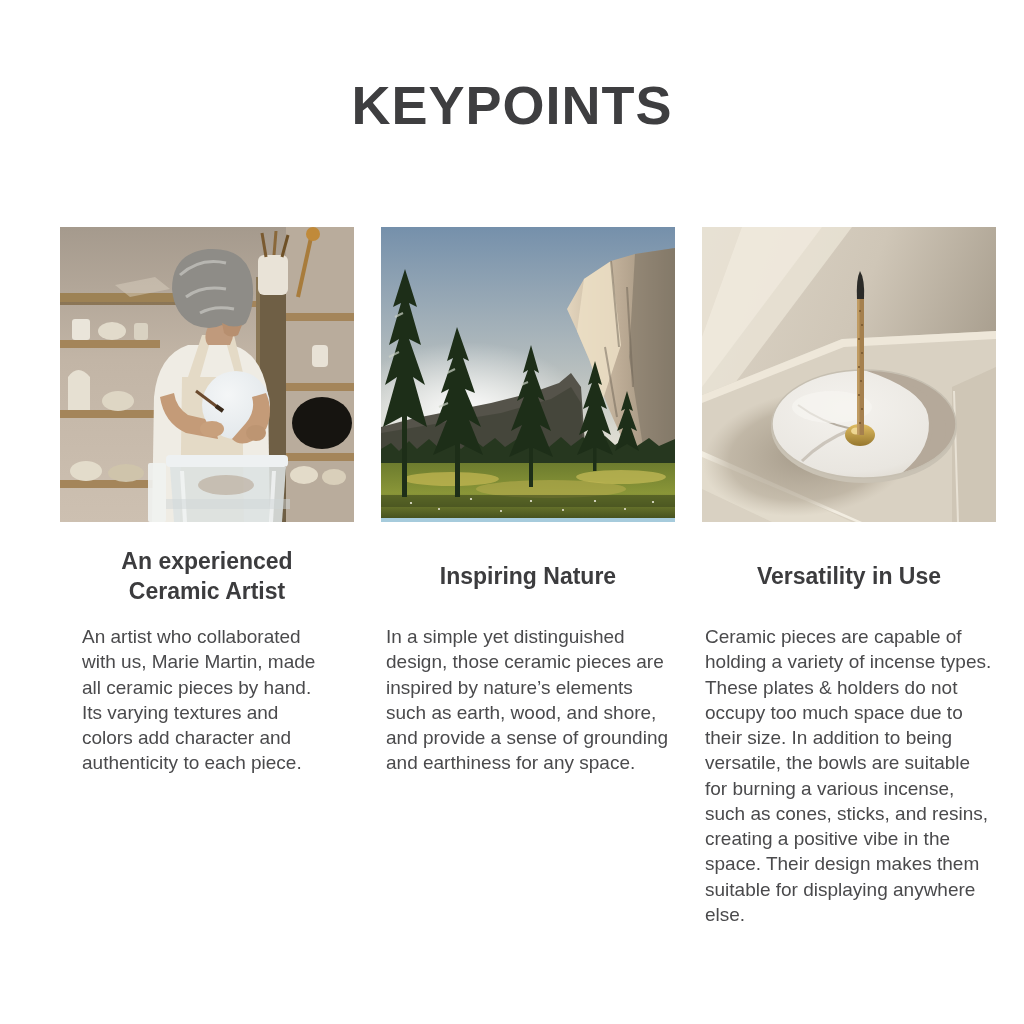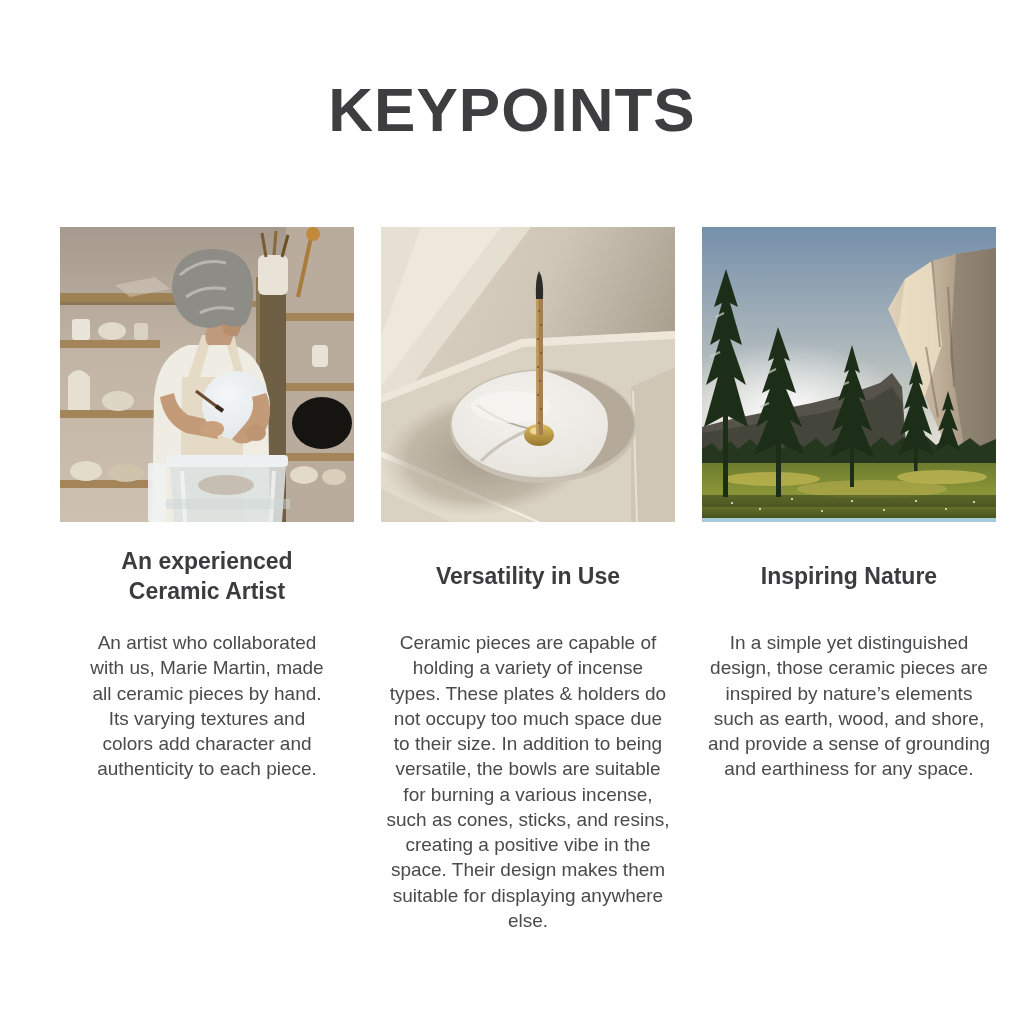--- a/index.html
+++ b/index.html
@@ -4,42 +4,42 @@
 <style>
   * { margin:0; padding:0; box-sizing:border-box; }
   html,body { background:#ffffff; }
   .page {
     position:relative; width:1024px; height:1024px; margin:0 auto;
     background:#ffffff; overflow:hidden;
     font-family:"Liberation Sans", sans-serif;
   }
   .page-title {
     margin-top:74px; text-align:center;
-    font-size:62px; font-weight:700; letter-spacing:1px;
+    font-size:54px; font-weight:700; letter-spacing:1px;
     color:#3e3e40;
   }
   .grid {
     position:absolute; left:60px; top:227px; width:904px;
     display:flex; gap:27px;
   }
   .col { width:294px; display:flex; flex-direction:column; }
   .photo {
     width:294px; height:295px; overflow:hidden; flex:none;
     background:#d8d1c5;
   }
   .photo svg { display:block; width:294px; height:295px; }
   .col-heading {
     margin-top:22px; min-height:66px;
     display:flex; align-items:center; justify-content:center;
     text-align:center; font-size:23px; line-height:1.3;
     font-weight:700; color:#3c3c3e;
   }
   .col-heading .inner { max-width:250px; }
   .col-body {
-    margin:20px auto 0 auto; text-align:center;
+    margin:14px auto 0 auto; 
     font-size:19px; line-height:1.33; color:#4a4a4c;
   }
   .col:nth-child(1) .col-body { max-width:250px; }
   .col:nth-child(2) .col-body { max-width:284px; }
   .col:nth-child(3) .col-body { max-width:288px; }
 </style>
 </head>
 <body>
 
 <div class="page">
@@ -123,20 +123,97 @@
           <path d="M110,240 L114,295 L222,295 L226,240 Z" fill="#dde2e3" opacity="0.88"></path>
           <ellipse cx="166" cy="258" rx="28" ry="10" fill="#9a7a5f" opacity="0.35"></ellipse>
           <path d="M122,244 L125,295 M214,244 L211,295" stroke="#f4f6f6" stroke-width="4" opacity="0.8"></path>
           <rect x="106" y="272" width="124" height="10" fill="#cfd6d8" opacity="0.5"></rect>
         </svg>
       </div>
       <figcaption class="col-heading">
         <span class="inner">An experienced Ceramic Artist</span>
       </figcaption>
       <p class="col-body">An artist who collaborated with us, Marie Martin, made all ceramic pieces by hand. Its varying textures and colors add character and authenticity to each piece.</p>
+    </figure>
+
+    <figure class="col">
+      <div class="photo">
+        <svg viewBox="0 0 294 295" preserveAspectRatio="none">
+          <defs>
+            <linearGradient id="sky" x1="0" y1="0" x2="0" y2="1">
+              <stop offset="0" stop-color="#7590ab"></stop>
+                <stop offset="0.5" stop-color="#b9c0bf"></stop>
+                <stop offset="0.78" stop-color="#e9e5d8"></stop>
+                <stop offset="1" stop-color="#f2ecdd"></stop>
+            </linearGradient>
+            <linearGradient id="granite" x1="0" y1="0" x2="1" y2="0">
+              <stop offset="0" stop-color="#e3d5bd"></stop>
+                <stop offset="0.5" stop-color="#bcab95"></stop>
+                <stop offset="1" stop-color="#8f8370"></stop>
+            </linearGradient>
+            <linearGradient id="meadow" x1="0" y1="0" x2="0" y2="1">
+              <stop offset="0" stop-color="#6d7c2e"></stop>
+                <stop offset="0.55" stop-color="#8a9638"></stop>
+                <stop offset="1" stop-color="#47521f"></stop>
+            </linearGradient>
+            <radialGradient id="sun" cx="0.5" cy="0.5" r="0.5">
+              <stop offset="0" stop-color="#ffffff" stop-opacity="0.95"></stop>
+                <stop offset="1" stop-color="#ffffff" stop-opacity="0"></stop>
+            </radialGradient>
+          </defs>
+          <rect width="294" height="295" fill="url(#sky)"></rect>
+          <ellipse cx="85" cy="185" rx="120" ry="70" fill="url(#sun)"></ellipse>
+
+          <path d="M186,82 L203,52 L230,34 L254,27 L294,21 L294,232 L250,232 L228,182 L208,132 L196,104 Z" fill="url(#granite)"></path>
+          <path d="M254,27 L294,21 L294,232 L264,232 L248,130 Z" fill="#7a7163" opacity="0.55"></path>
+          <path d="M203,52 L230,34 L240,118 L222,172 L208,132 L196,104 Z" fill="#ecdfc6" opacity="0.85"></path>
+          <path d="M230,34 L238,120 M246,60 L252,160 M224,120 L236,190" stroke="#6e6355" stroke-width="2" opacity="0.5" fill="none"></path>
+
+          <path d="M0,200 L30,192 L70,184 L110,176 L150,166 L178,156 L190,146 L200,160 L205,232 L0,232 Z" fill="#55534a"></path>
+          <path d="M0,206 L60,196 L120,186 L170,172 L190,160 L200,176 L202,232 L0,232 Z" fill="#434438" opacity="0.85"></path>
+
+          <path d="M0,232 L0,222 L10,216 L18,224 L28,214 L36,222 L48,212 L58,221 L70,213 L80,222 L92,212 L102,220 L114,211 L124,220 L136,212 L146,221 L158,212 L168,220 L180,210 L190,219 L202,210 L212,219 L224,209 L234,218 L246,210 L256,219 L268,211 L278,219 L294,212 L294,240 L0,240 Z" fill="#26371f"></path>
+
+          <rect x="0" y="236" width="294" height="55" fill="url(#meadow)"></rect>
+          <ellipse cx="70" cy="252" rx="48" ry="7" fill="#c2b652" opacity="0.75"></ellipse>
+          <ellipse cx="170" cy="262" rx="75" ry="9" fill="#b5ab4e" opacity="0.6"></ellipse>
+          <ellipse cx="240" cy="250" rx="45" ry="7" fill="#c8bc58" opacity="0.7"></ellipse>
+          <rect x="0" y="268" width="294" height="12" fill="#3c471c" opacity="0.6"></rect>
+          <g fill="#eceadb">
+            <circle cx="30" cy="276" r="1.1"></circle>
+              <circle cx="58" cy="282" r="1"></circle>
+              <circle cx="90" cy="272" r="1.1"></circle>
+            <circle cx="120" cy="284" r="1"></circle>
+              <circle cx="150" cy="274" r="1.1"></circle>
+              <circle cx="182" cy="283" r="1"></circle>
+            <circle cx="214" cy="274" r="1.1"></circle>
+              <circle cx="244" cy="282" r="1"></circle>
+              <circle cx="272" cy="275" r="1.1"></circle>
+          </g>
+
+          <g fill="#1d2e18">
+            <path d="M24,42 L12,80 L20,76 L8,118 L18,112 L4,158 L16,150 L2,200 L24,188 L46,200 L32,150 L44,158 L28,112 L40,118 L28,76 L36,80 Z"></path>
+            <rect x="21" y="186" width="5" height="84"></rect>
+            <path d="M76,100 L66,134 L72,131 L60,166 L68,162 L54,200 L66,193 L52,228 L78,216 L102,228 L88,193 L100,200 L84,162 L94,166 L82,131 L88,134 Z"></path>
+            <rect x="74" y="214" width="5" height="56"></rect>
+            <path d="M150,118 L142,146 L147,143 L136,174 L143,170 L130,204 L141,198 L128,230 L150,220 L172,230 L159,198 L170,204 L157,170 L164,174 L153,143 L158,146 Z"></path>
+            <rect x="148" y="218" width="4" height="42"></rect>
+            <path d="M214,134 L207,158 L211,156 L202,182 L208,179 L198,208 L207,203 L196,228 L214,220 L232,228 L221,203 L230,208 L220,179 L226,182 L217,156 L221,158 Z"></path>
+            <rect x="212" y="218" width="3.5" height="26"></rect>
+            <path d="M246,164 L240,184 L244,182 L236,204 L242,201 L234,224 L246,217 L258,224 L250,201 L256,204 L248,182 L252,184 Z"></path>
+          </g>
+          <path d="M14,90 l8,-4 M8,130 l10,-5 M66,146 l8,-4 M58,180 l9,-4 M140,158 l7,-3" stroke="#cdd3c8" stroke-width="2" opacity="0.7"></path>
+
+          <rect x="0" y="291" width="294" height="4" fill="#a6cbdc"></rect>
+        </svg>
+      </div>
+      <figcaption class="col-heading">
+        <span class="inner">Inspiring Nature</span>
+      </figcaption>
+      <p class="col-body">In a simple yet distinguished design, those ceramic pieces are inspired by nature’s elements such as earth, wood, and shore, and provide a sense of grounding and earthiness for any space.</p>
     </figure>
 
     <figure class="col">
       <div class="photo">
         <svg viewBox="0 0 294 295" preserveAspectRatio="none">
           <defs>
             <linearGradient id="wallsh" x1="0" y1="0" x2="1" y2="0.4">
               <stop offset="0" stop-color="#ddd5c7"></stop>
                 <stop offset="0.55" stop-color="#cfc6b7"></stop>
                 <stop offset="1" stop-color="#a89e8e"></stop>
@@ -197,91 +274,14 @@
           </g>
           <path d="M155,72 Q154,52 158,44 Q163,52 162,72 Z" fill="#2b2b28"></path>
         </svg>
       </div>
       <figcaption class="col-heading">
         <span class="inner">Versatility in Use</span>
       </figcaption>
       <p class="col-body">Ceramic pieces are capable of holding a variety of incense types. These plates &amp; holders do not occupy too much space due to their size. In addition to being versatile, the bowls are suitable for burning a various incense, such as cones, sticks, and resins, creating a positive vibe in the space. Their design makes them suitable for displaying anywhere else.</p>
     </figure>
 
-    <figure class="col">
-      <div class="photo">
-        <svg viewBox="0 0 294 295" preserveAspectRatio="none">
-          <defs>
-            <linearGradient id="sky" x1="0" y1="0" x2="0" y2="1">
-              <stop offset="0" stop-color="#7590ab"></stop>
-                <stop offset="0.5" stop-color="#b9c0bf"></stop>
-                <stop offset="0.78" stop-color="#e9e5d8"></stop>
-                <stop offset="1" stop-color="#f2ecdd"></stop>
-            </linearGradient>
-            <linearGradient id="granite" x1="0" y1="0" x2="1" y2="0">
-              <stop offset="0" stop-color="#e3d5bd"></stop>
-                <stop offset="0.5" stop-color="#bcab95"></stop>
-                <stop offset="1" stop-color="#8f8370"></stop>
-            </linearGradient>
-            <linearGradient id="meadow" x1="0" y1="0" x2="0" y2="1">
-              <stop offset="0" stop-color="#6d7c2e"></stop>
-                <stop offset="0.55" stop-color="#8a9638"></stop>
-                <stop offset="1" stop-color="#47521f"></stop>
-            </linearGradient>
-            <radialGradient id="sun" cx="0.5" cy="0.5" r="0.5">
-              <stop offset="0" stop-color="#ffffff" stop-opacity="0.95"></stop>
-                <stop offset="1" stop-color="#ffffff" stop-opacity="0"></stop>
-            </radialGradient>
-          </defs>
-          <rect width="294" height="295" fill="url(#sky)"></rect>
-          <ellipse cx="85" cy="185" rx="120" ry="70" fill="url(#sun)"></ellipse>
-
-          <path d="M186,82 L203,52 L230,34 L254,27 L294,21 L294,232 L250,232 L228,182 L208,132 L196,104 Z" fill="url(#granite)"></path>
-          <path d="M254,27 L294,21 L294,232 L264,232 L248,130 Z" fill="#7a7163" opacity="0.55"></path>
-          <path d="M203,52 L230,34 L240,118 L222,172 L208,132 L196,104 Z" fill="#ecdfc6" opacity="0.85"></path>
-          <path d="M230,34 L238,120 M246,60 L252,160 M224,120 L236,190" stroke="#6e6355" stroke-width="2" opacity="0.5" fill="none"></path>
-
-          <path d="M0,200 L30,192 L70,184 L110,176 L150,166 L178,156 L190,146 L200,160 L205,232 L0,232 Z" fill="#55534a"></path>
-          <path d="M0,206 L60,196 L120,186 L170,172 L190,160 L200,176 L202,232 L0,232 Z" fill="#434438" opacity="0.85"></path>
-
-          <path d="M0,232 L0,222 L10,216 L18,224 L28,214 L36,222 L48,212 L58,221 L70,213 L80,222 L92,212 L102,220 L114,211 L124,220 L136,212 L146,221 L158,212 L168,220 L180,210 L190,219 L202,210 L212,219 L224,209 L234,218 L246,210 L256,219 L268,211 L278,219 L294,212 L294,240 L0,240 Z" fill="#26371f"></path>
-
-          <rect x="0" y="236" width="294" height="55" fill="url(#meadow)"></rect>
-          <ellipse cx="70" cy="252" rx="48" ry="7" fill="#c2b652" opacity="0.75"></ellipse>
-          <ellipse cx="170" cy="262" rx="75" ry="9" fill="#b5ab4e" opacity="0.6"></ellipse>
-          <ellipse cx="240" cy="250" rx="45" ry="7" fill="#c8bc58" opacity="0.7"></ellipse>
-          <rect x="0" y="268" width="294" height="12" fill="#3c471c" opacity="0.6"></rect>
-          <g fill="#eceadb">
-            <circle cx="30" cy="276" r="1.1"></circle>
-              <circle cx="58" cy="282" r="1"></circle>
-              <circle cx="90" cy="272" r="1.1"></circle>
-            <circle cx="120" cy="284" r="1"></circle>
-              <circle cx="150" cy="274" r="1.1"></circle>
-              <circle cx="182" cy="283" r="1"></circle>
-            <circle cx="214" cy="274" r="1.1"></circle>
-              <circle cx="244" cy="282" r="1"></circle>
-              <circle cx="272" cy="275" r="1.1"></circle>
-          </g>
-
-          <g fill="#1d2e18">
-            <path d="M24,42 L12,80 L20,76 L8,118 L18,112 L4,158 L16,150 L2,200 L24,188 L46,200 L32,150 L44,158 L28,112 L40,118 L28,76 L36,80 Z"></path>
-            <rect x="21" y="186" width="5" height="84"></rect>
-            <path d="M76,100 L66,134 L72,131 L60,166 L68,162 L54,200 L66,193 L52,228 L78,216 L102,228 L88,193 L100,200 L84,162 L94,166 L82,131 L88,134 Z"></path>
-            <rect x="74" y="214" width="5" height="56"></rect>
-            <path d="M150,118 L142,146 L147,143 L136,174 L143,170 L130,204 L141,198 L128,230 L150,220 L172,230 L159,198 L170,204 L157,170 L164,174 L153,143 L158,146 Z"></path>
-            <rect x="148" y="218" width="4" height="42"></rect>
-            <path d="M214,134 L207,158 L211,156 L202,182 L208,179 L198,208 L207,203 L196,228 L214,220 L232,228 L221,203 L230,208 L220,179 L226,182 L217,156 L221,158 Z"></path>
-            <rect x="212" y="218" width="3.5" height="26"></rect>
-            <path d="M246,164 L240,184 L244,182 L236,204 L242,201 L234,224 L246,217 L258,224 L250,201 L256,204 L248,182 L252,184 Z"></path>
-          </g>
-          <path d="M14,90 l8,-4 M8,130 l10,-5 M66,146 l8,-4 M58,180 l9,-4 M140,158 l7,-3" stroke="#cdd3c8" stroke-width="2" opacity="0.7"></path>
-
-          <rect x="0" y="291" width="294" height="4" fill="#a6cbdc"></rect>
-        </svg>
-      </div>
-      <figcaption class="col-heading">
-        <span class="inner">Inspiring Nature</span>
-      </figcaption>
-      <p class="col-body">In a simple yet distinguished design, those ceramic pieces are inspired by nature’s elements such as earth, wood, and shore, and provide a sense of grounding and earthiness for any space.</p>
-    </figure>
-
   </div>
 </div>
 
 </body></html>

